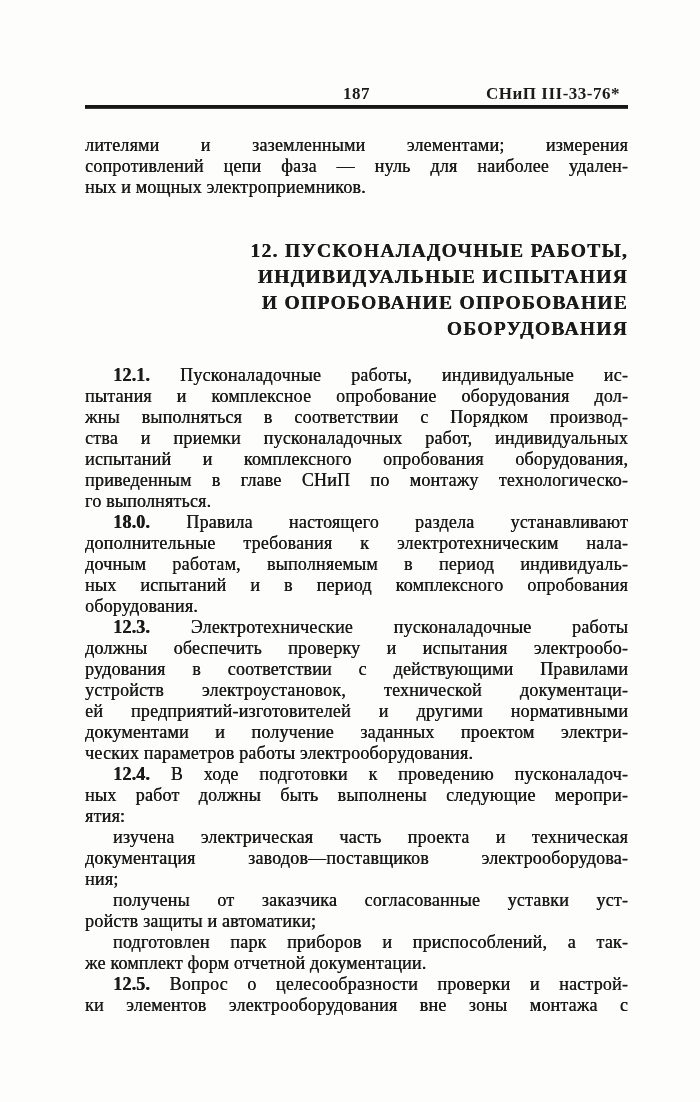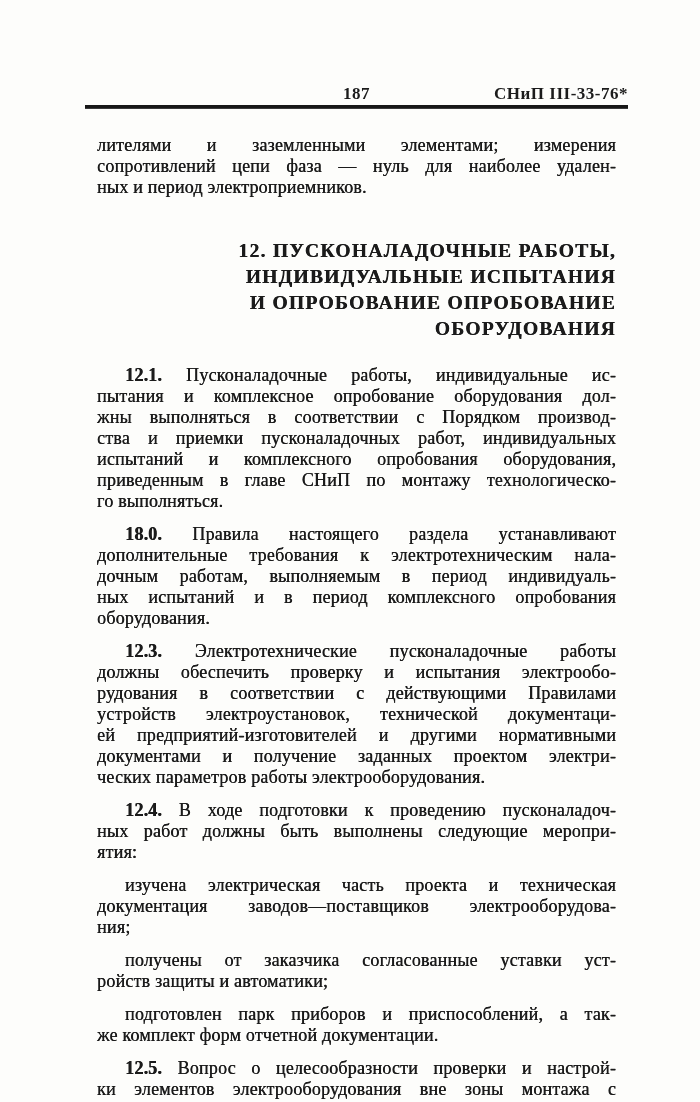--- a/index.html
+++ b/index.html
@@ -31,38 +31,38 @@
     line-height: 19px;
     letter-spacing: 0.5px;
   }
   .page-number {
     position: absolute;
     left: 50%;
     transform: translateX(-50%);
   }
   .doc-code {
     position: absolute;
-    right: 0;
+    right: 8px;
     white-space: nowrap;
   }
   .rule {
     margin-top: 2px;
     height: 3px;
     background: #171717;
     border-bottom: 1px solid #3a3a3a;
   }
   #content {
     margin-top: 26px;
     font-size: 18px;
     line-height: 21px;
     
     text-shadow: 0.35px 0 0 #1b1b1b;
     letter-spacing: 0.2px;
   }
-  .block { margin: 12px; }
+  .block { margin: 0; }
   .tline {
     height: 21px;
     white-space: nowrap;
     overflow: visible;
   }
   .tline.just {
     white-space: normal;
     text-align: justify;
     text-align-last: justify;
     text-justify: inter-word;
@@ -90,21 +90,21 @@
   <div class="inner">
     <div class="header">
       <span class="page-number">187</span>
       <span class="doc-code">СНиП III-33-76*</span>
     </div>
     <div class="rule"></div>
     <div id="content">
         <div class="block paragraph">
           <div class="tline just">лителями и заземленными элементами; измерения</div>
           <div class="tline just">сопротивлений цепи фаза — нуль для наиболее удален-</div>
-          <div class="tline">ных и период электроприемников.</div>
+          <div class="tline">ных и мощных электроприемников.</div>
         </div>
         <div class="block heading">
           <div class="tline">12. ПУСКОНАЛАДОЧНЫЕ РАБОТЫ,</div>
           <div class="tline">ИНДИВИДУАЛЬНЫЕ ИСПЫТАНИЯ</div>
           <div class="tline">И ОПРОБОВАНИЕ ОПРОБОВАНИЕ</div>
           <div class="tline">ОБОРУДОВАНИЯ</div>
         </div>
         <div class="block paragraph">
           <div class="tline just find"><b>12.1.</b> Пусконаладочные работы, индивидуальные ис-</div>
           <div class="tline just">пытания и комплексное опробование оборудования дол-</div>

